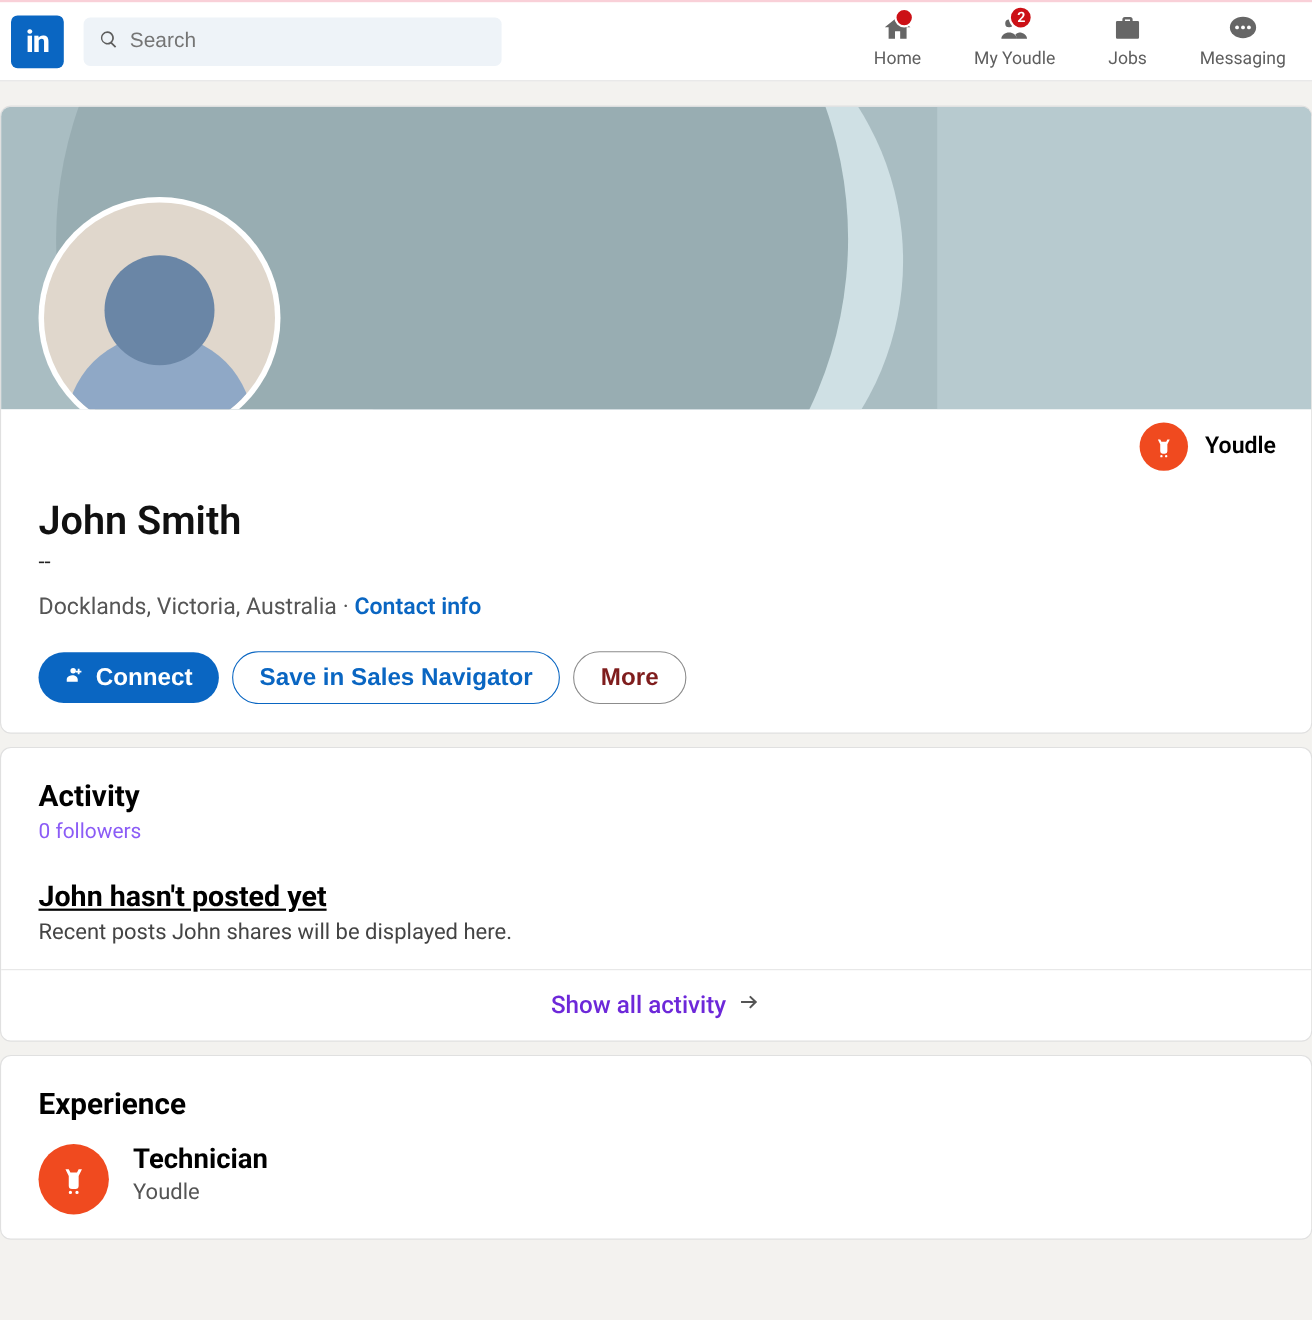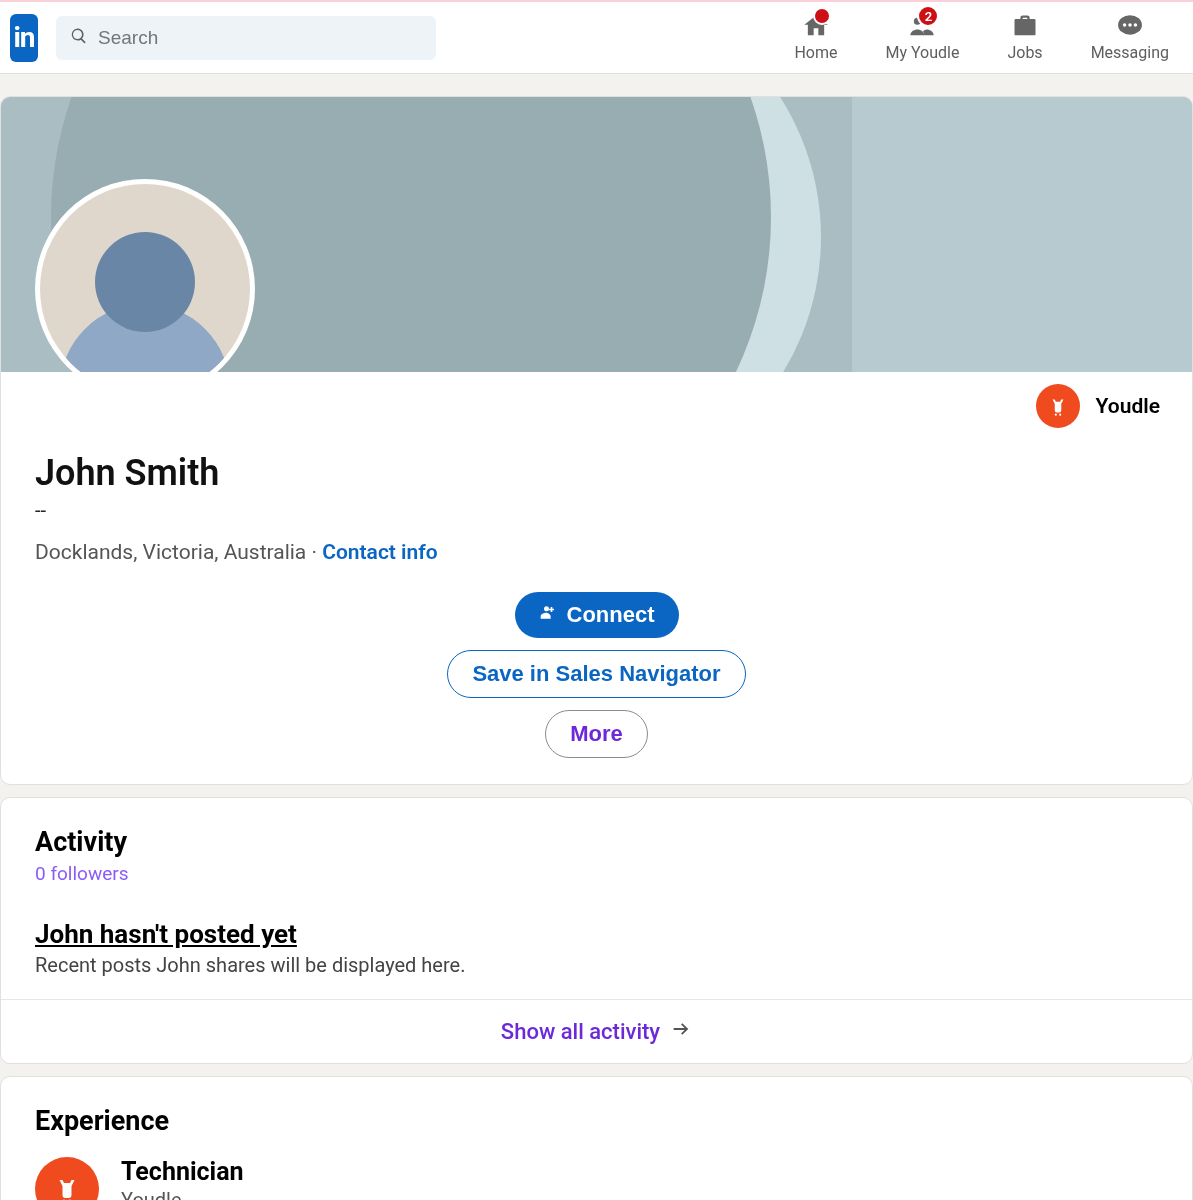--- a/index.html
+++ b/index.html
@@ -12,21 +12,21 @@
   .topbar {
     background: #fff;
     border-top: 2px solid #f9d0d8;
     border-bottom: 1px solid #e0e0e0;
     height: 74px;
     display: flex;
     align-items: center;
     padding: 0 10px 0 10px;
   }
   .logo {
-    width: 28px; height: 48px;
+    width: 48px; height: 48px;
     background: #0a66c2;
     border-radius: 6px;
     display: flex;
     align-items: center;
     justify-content: center;
     margin-right: 10px;
     flex-shrink: 0;
   }
   .logo span { color:#fff; font-weight:700; font-size:28px; letter-spacing:-1px; }
   .search-wrap {
@@ -100,26 +100,26 @@
   .profile-headline { font-size:20px; color:#222; margin-top:4px; }
   .profile-loc-line { margin-top:18px; font-size:21px; color:#555; }
   .profile-loc-line a { color:#0a66c2; font-weight:600; text-decoration:none; }
   .company-block { position:absolute; right:32px; top:12px; display:flex; align-items:center; gap:16px; cursor:pointer;}
   .yodle-logo {
     width:44px; height:44px; border-radius:50%; background:#f04a1f;
     display:flex; align-items:center; justify-content:center;
   }
   .yodle-logo svg { fill:#fff; }
   .company-name { font-size:21px; font-weight:600; }
-  .actions { margin-top:28px; display:flex; gap:12px; align-items:center;flex-direction:column;}
+  .actions { margin-top:28px; display:flex; gap:12px; align-items:center;}
   .btn { border-radius:28px; font-size:22px; padding:10px 24px; cursor:pointer; display:flex; align-items:center; gap:8px;}
   .btn-primary { background:#0a66c2; color:#fff; border:none; font-weight:600;}
   .btn-primary svg { fill:#fff; }
   .btn-outline-blue { background:#fff; color:#0a66c2; border:1.5px solid #0a66c2; font-weight:600;}
-  .btn-outline-grey { background:#fff; color:#6d28d9; border:1.5px solid #8c8c8c; font-weight:600;}
+  .btn-outline-grey { background:#fff; color:#7f1d1d; border:1.5px solid #8c8c8c; font-weight:600;}
   .section-body { padding: 28px 34px 22px 34px; }
   .section-title { font-size:27px; font-weight:700; }
   .followers { font-size:19px; color:#8b5cf6; margin-top:4px; }
   .activity-line1 { font-size:26px; font-weight:700; margin-top:34px;text-decoration:underline; }
   .activity-line2 { font-size:20px; color:#444; margin-top:4px; }
   .card-footer {
     border-top:1px solid #e6e6e6; text-align:center; padding:18px 0;
     font-size:22px; color:#6d28d9; font-weight:500; cursor:pointer;
     display:flex; align-items:center; justify-content:center; gap:10px;
   }

